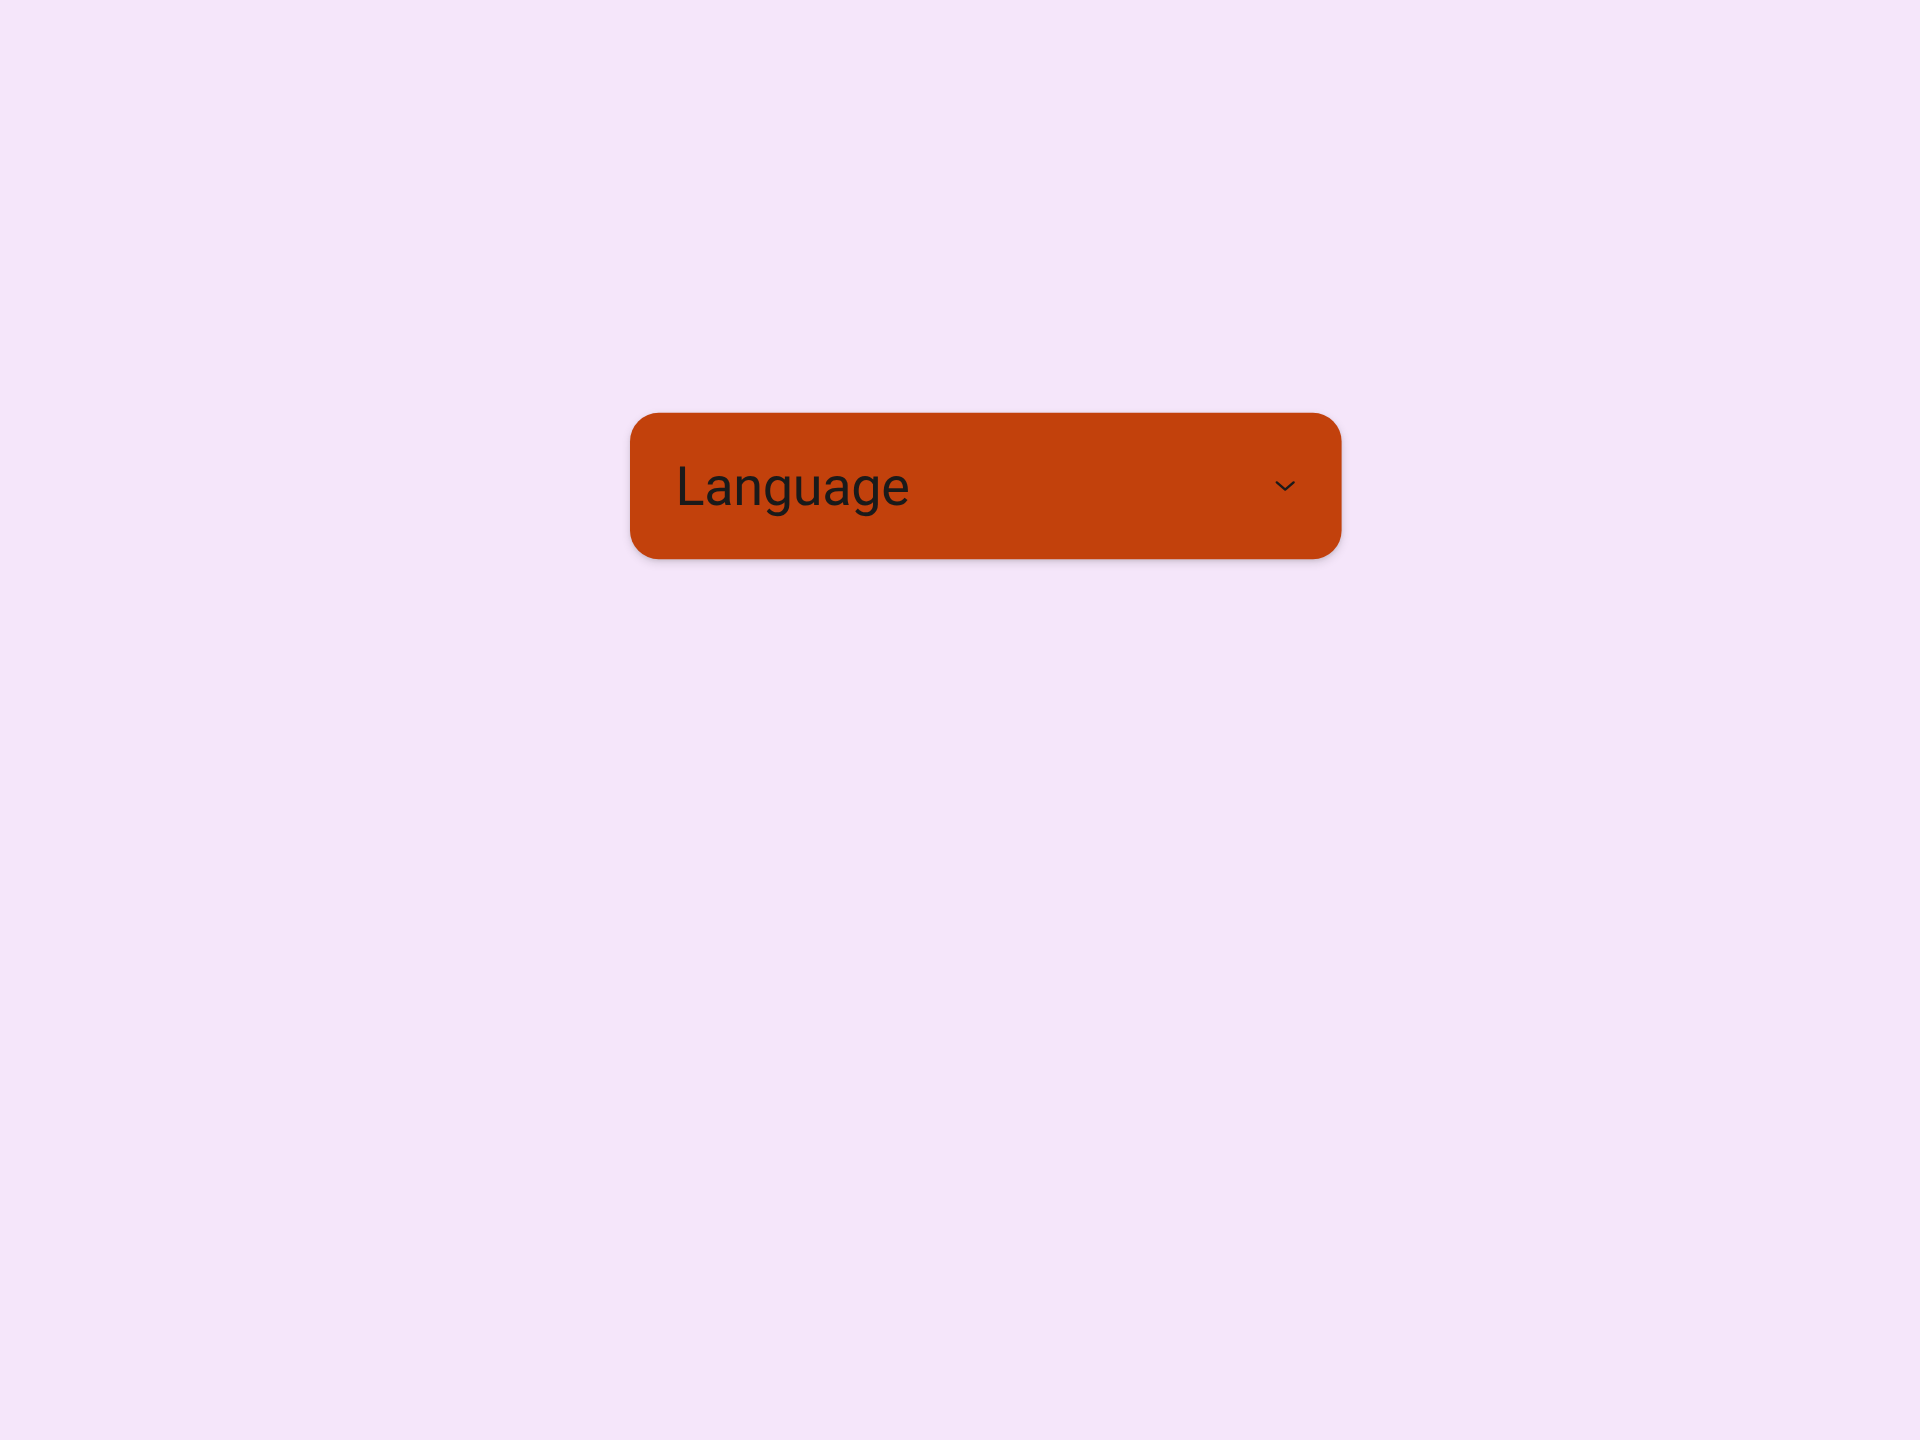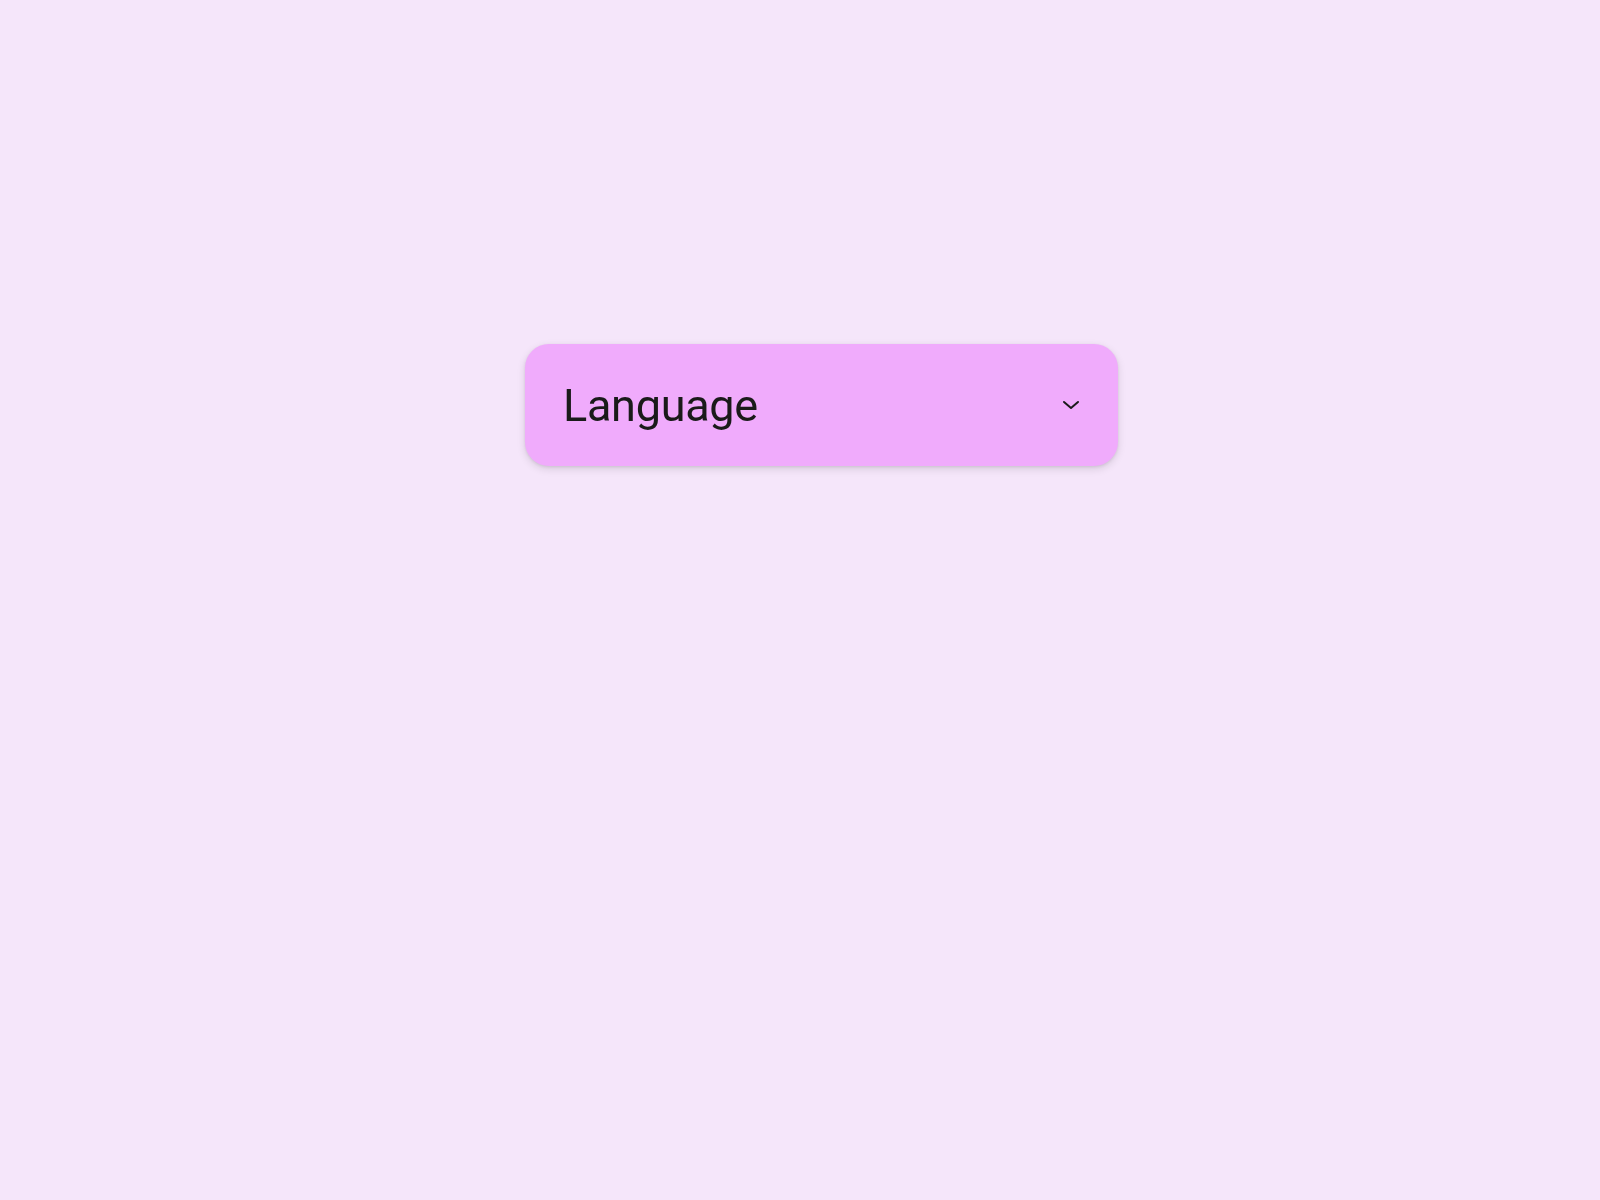--- a/index.html
+++ b/index.html
@@ -15,21 +15,21 @@
       font-family: -apple-system, BlinkMacSystemFont, "Segoe UI", Roboto, "Helvetica Neue", Arial, sans-serif;
       overflow: hidden;
     }
     
     .dropdown {
       position: absolute;
       left: 525px;
       top: 344px;
       width: 593px;
       height: 122px;
-      background-color: #f0abfc;
+      background-color: #c2410c;
       border-radius: 24px;
       box-shadow: 0 3px 8px rgba(0, 0, 0, 0.12), 0 1px 3px rgba(0, 0, 0, 0.08);
       display: flex;
       align-items: center;
       justify-content: space-between;
       padding: 0 38px;
       cursor: pointer;
     }
     
     .dropdown-label {

